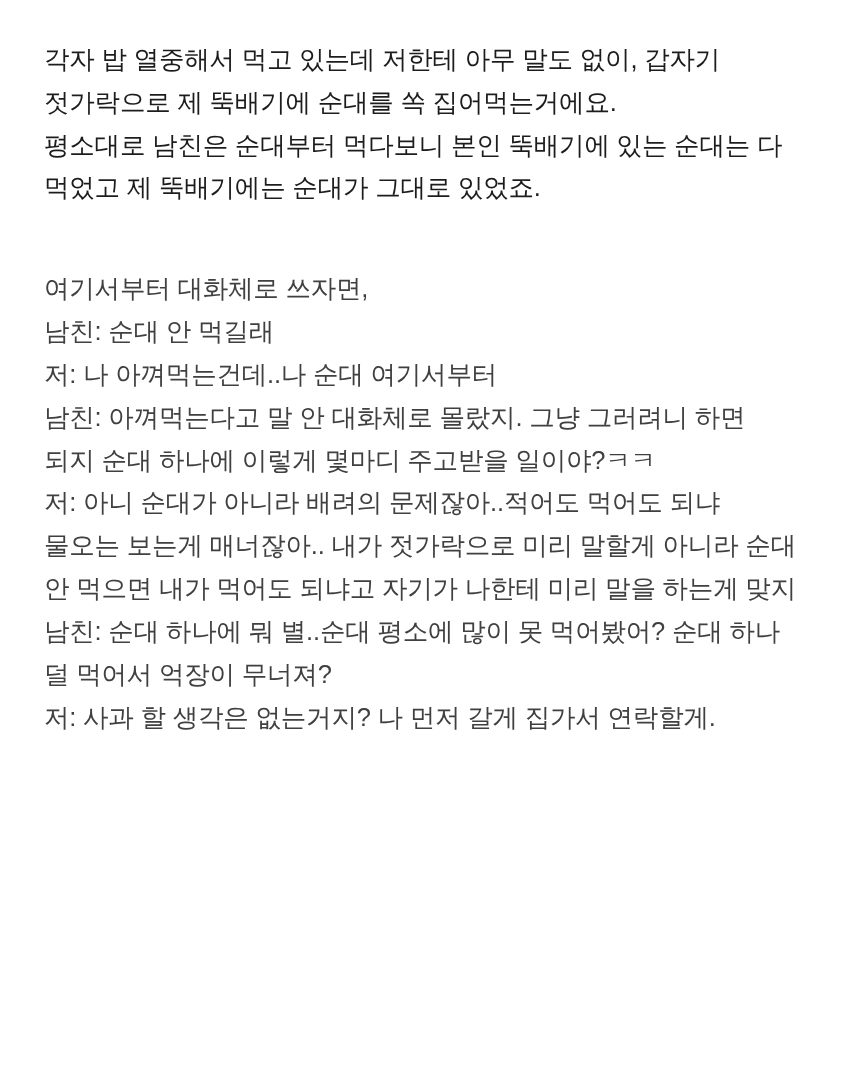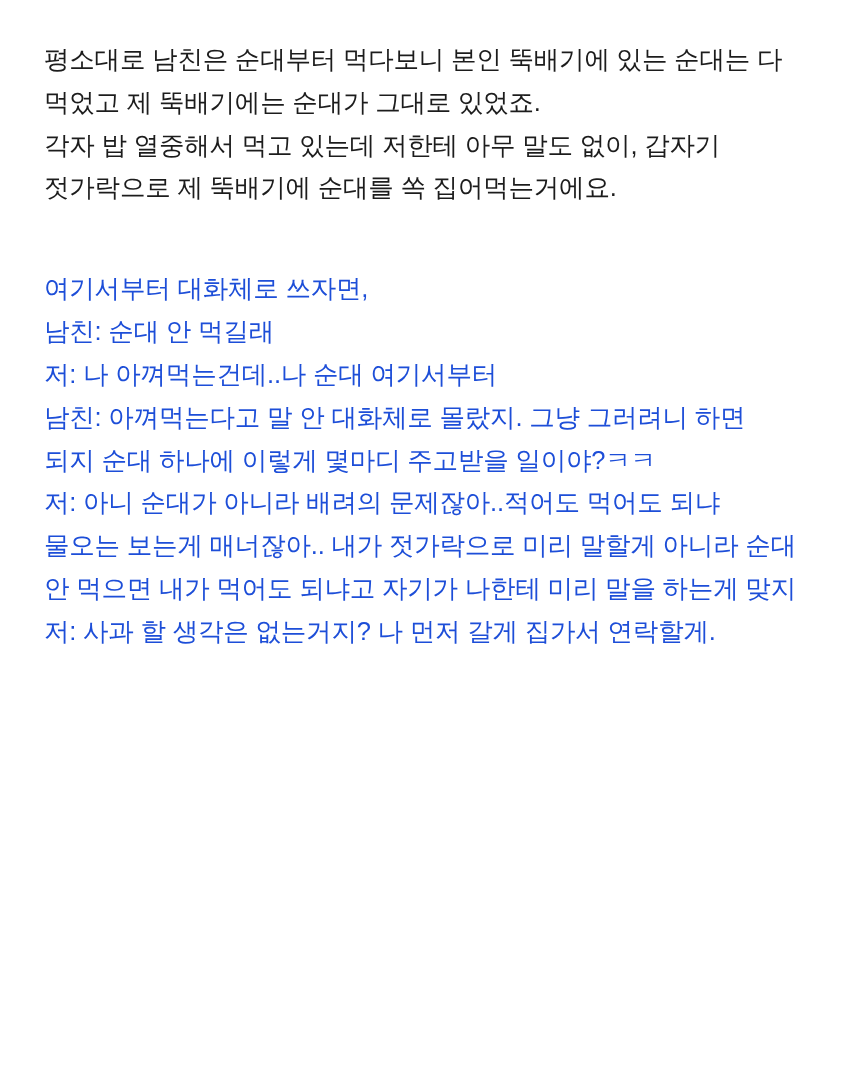--- a/index.html
+++ b/index.html
@@ -30,37 +30,38 @@
     white-space: pre-wrap;
     margin: 0;
   }
   .block-gap {
     height: 58px;
   }
   .line {
     font-size: 25.5px;
     line-height: 1.68;
     letter-spacing: -0.2px;
-    color: #1d4ed8;
+    color: #404040;
     word-break: keep-all;
     white-space: pre-wrap;
     margin: 0;
   }
 </style>
 </head>
 <body>
 
 <div class="page">
 
+  <p class="para">각자 밥 열중해서 먹고 있는데 저한테 아무 말도 없이, 갑자기 젓가락으로 제 뚝배기에 순대를 쏙 집어먹는거에요.</p>
   <p class="para">평소대로 남친은 순대부터 먹다보니 본인 뚝배기에 있는 순대는 다 먹었고 제 뚝배기에는 순대가 그대로 있었죠.</p>
-  <p class="para">각자 밥 열중해서 먹고 있는데 저한테 아무 말도 없이, 갑자기 젓가락으로 제 뚝배기에 순대를 쏙 집어먹는거에요.</p>
 
   <div class="block-gap"></div>
 
   <p class="line">여기서부터 대화체로 쓰자면,</p>
 
   <p class="line">남친: 순대 안 먹길래</p>
   <p class="line">저: 나 아껴먹는건데..나 순대 여기서부터</p>
   <p class="line">남친: 아껴먹는다고 말 안 대화체로 몰랐지. 그냥 그러려니 하면 되지 순대 하나에 이렇게 몇마디 주고받을 일이야?ㅋㅋ</p>
   <p class="line">저: 아니 순대가 아니라 배려의 문제잖아..적어도 먹어도 되냐 물오는 보는게 매너잖아.. 내가 젓가락으로 미리 말할게 아니라 순대 안 먹으면 내가 먹어도 되냐고 자기가 나한테 미리 말을 하는게 맞지</p>
+  <p class="line">남친: 순대 하나에 뭐 별..순대 평소에 많이 못 먹어봤어? 순대 하나 덜 먹어서 억장이 무너져?</p>
   <p class="line">저: 사과 할 생각은 없는거지? 나 먼저 갈게 집가서 연락할게.</p>
 
 </div>
 
 </body></html>

